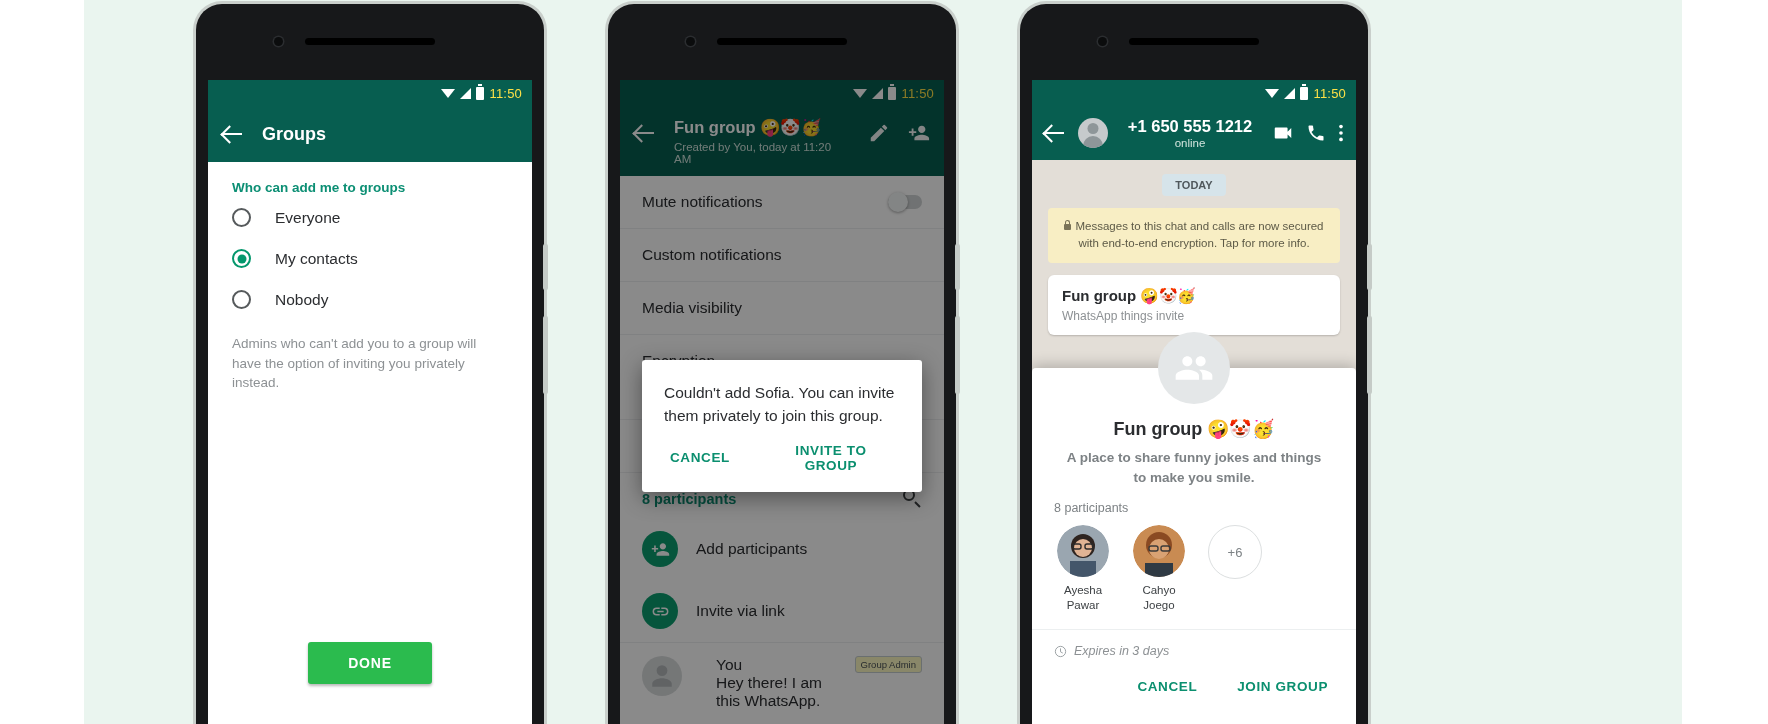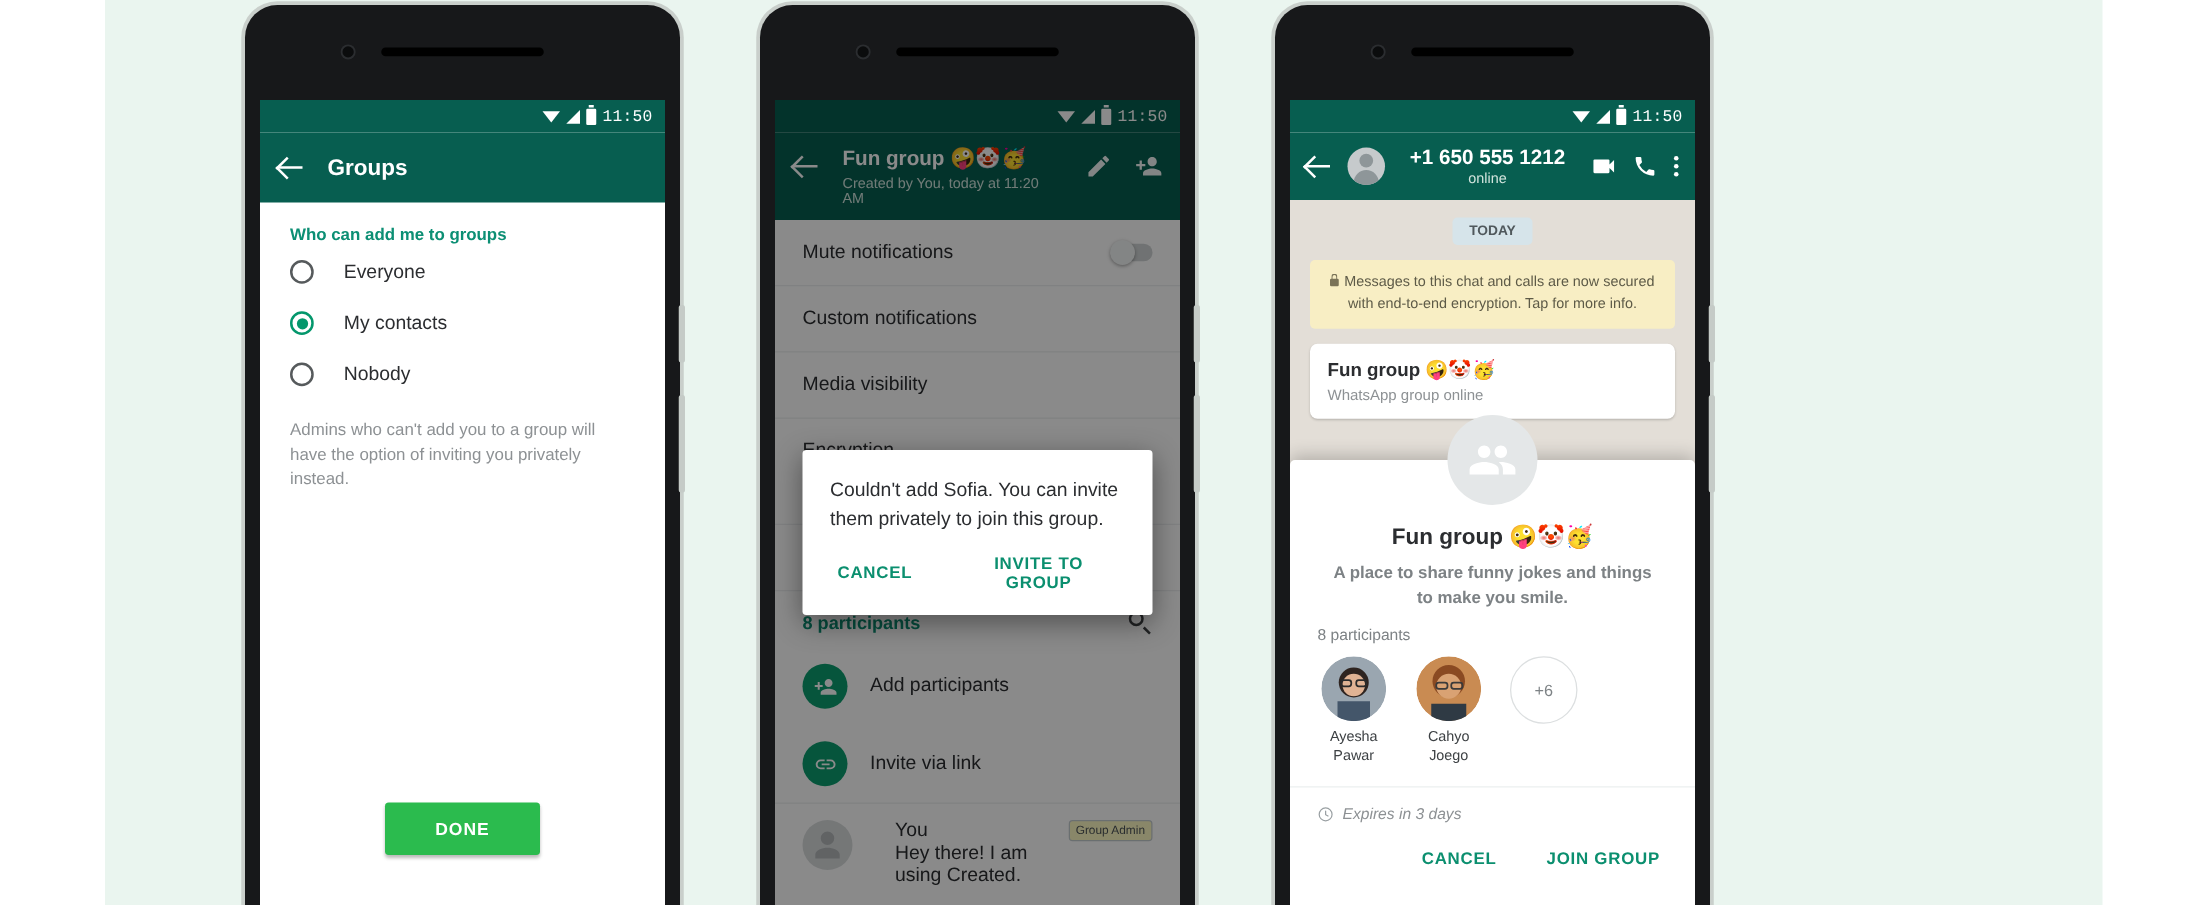--- a/index.html
+++ b/index.html
@@ -25,21 +25,21 @@
     background:#ffffff;overflow:hidden;
   }
   .speaker{position:absolute;top:34px;left:50%;transform:translateX(-50%);
     width:130px;height:7px;background:#000;border-radius:4px;}
   .cam{position:absolute;top:33px;left:78px;width:9px;height:9px;border-radius:50%;
     background:#0b0c0d;box-shadow:0 0 0 1.5px #2b2d30;}
 
   
   .statusbar{height:26px;background:#075e50;display:flex;align-items:center;
     justify-content:flex-end;padding-right:10px;gap:5px;}
-  .statusbar .clock{color:#ffffff;font-size:13px;letter-spacing:.2px;font-family:Liberation Mono, monospace;}
+  .statusbar .clock{color:#fde047;font-size:13px;letter-spacing:.2px;}
   .ic-wifi{width:14px;height:11px;position:relative;}
   .ic-wifi:after{content:"";position:absolute;left:0;top:1px;width:0;height:0;
     border-left:7px solid transparent;border-right:7px solid transparent;border-top:9px solid #fff;}
   .ic-sig{width:0;height:0;border-left:11px solid transparent;border-bottom:11px solid #fff;}
   .ic-bat{width:8px;height:13px;background:#fff;border-radius:1px;position:relative;}
   .ic-bat:before{content:"";position:absolute;left:2px;top:-2.5px;width:4px;height:2px;background:#fff;}
 
   
   .appbar{background:#075e50;height:56px;display:flex;align-items:center;
     padding:0 14px;gap:18px;color:#fff;}
@@ -266,21 +266,21 @@
       </div>
 
       <div class="p-row" style="border-top:1px solid #eceff0;align-items:flex-start;">
         <span class="circ gray" style="width:40px;height:40px;">
           <svg width="26" height="26" viewBox="0 0 24 24">
             <path fill="#b3b8ba" d="M12 12a5 5 0 100-10 5 5 0 000 10zm0 2c-4 0-9 2-9 5v3h18v-3c0-3-5-5-9-5z"></path>
           </svg>
         </span>
         <span style="flex:1;margin-left:16px;">
           <div>You</div>
-          <div class="sub">Hey there! I am using Created.</div>
+          <div class="sub">Hey there! I am this WhatsApp.</div>
         </span>
         <span class="badge">Group Admin</span>
       </div>
 
       <div class="dim"></div>
 
       <div class="dialog">
         <div class="msg">Couldn't add Sofia. You can invite them privately to join this group.</div>
         <div class="acts">
           <button>CANCEL</button>
@@ -325,21 +325,21 @@
         </svg>
       </div>
 
       <div class="chatbg">
         <div class="daypill">TODAY</div>
         <div class="encnote">
           <span class="lock"></span><span>Messages to this chat and calls are now secured with end-to-end encryption. Tap for more info.</span>
         </div>
         <div class="gcard">
           <div class="t">Fun group 🤪🤡🥳</div>
-          <div class="s">WhatsApp group online</div>
+          <div class="s">WhatsApp things invite</div>
         </div>
       </div>
 
       <div class="sheet">
         <div class="gicon">
           <svg width="40" height="40" viewBox="0 0 24 24">
             <path fill="#fff" d="M16 11c1.66 0 3-1.34 3-3s-1.34-3-3-3-3 1.34-3 3 1.34 3 3 3zm-8 0c1.66 0 3-1.34 3-3S9.66 5 8 5 5 6.34 5 8s1.34 3 3 3zm0 2c-2.33 0-7 1.17-7 3.5V19h14v-2.5c0-2.33-4.67-3.5-7-3.5zm8 0c-.29 0-.62.02-.97.05 1.16.84 1.97 1.97 1.97 3.45V19h6v-2.5c0-2.33-4.67-3.5-7-3.5z"></path>
           </svg>
         </div>
         <div class="title">Fun group 🤪🤡🥳</div>

